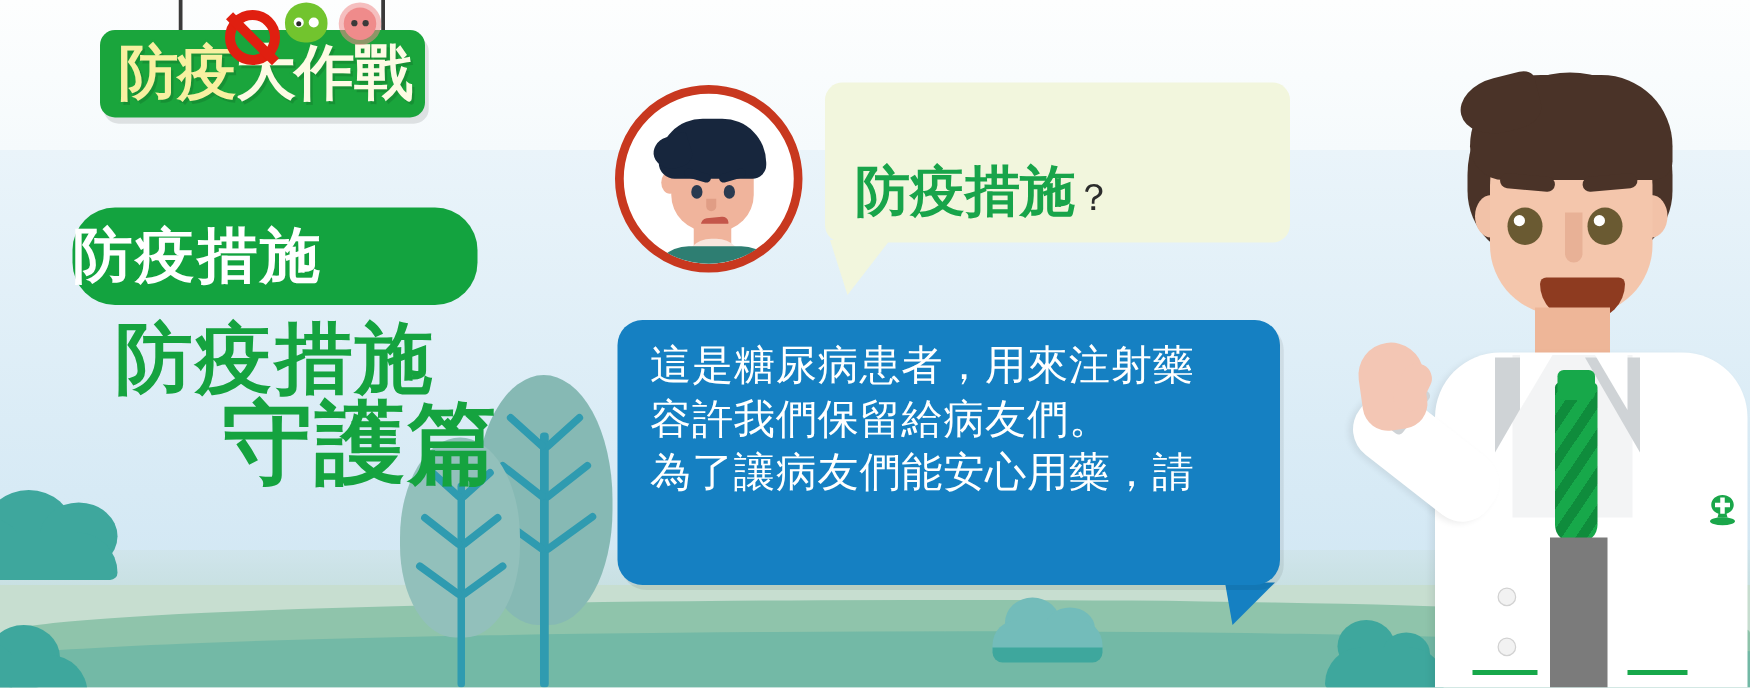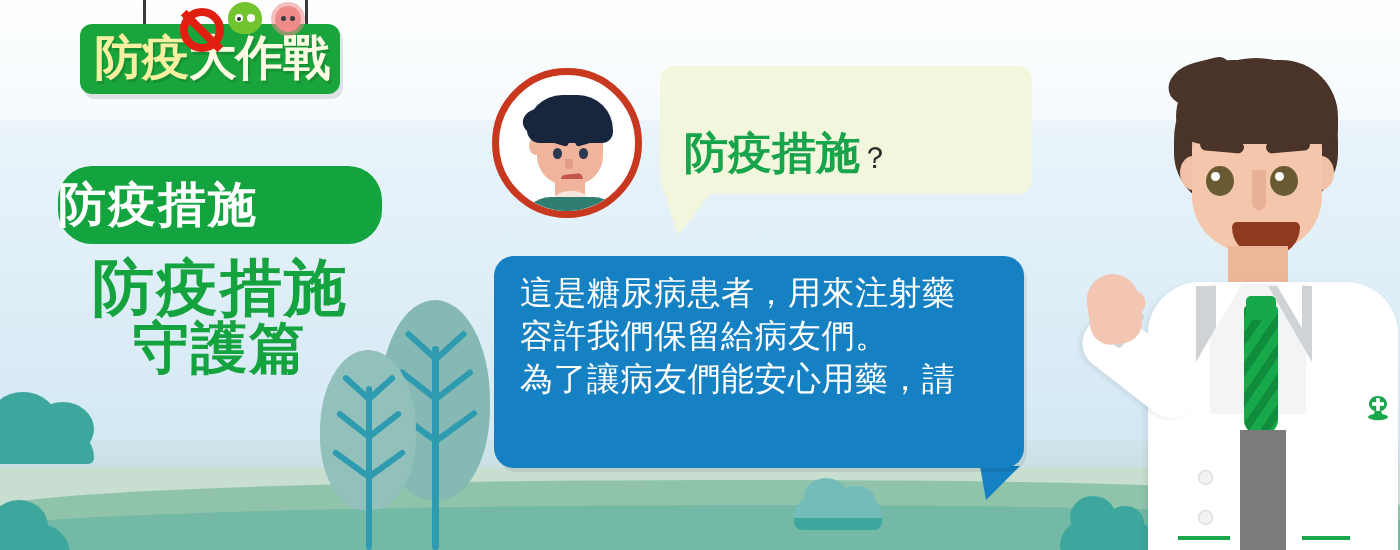--- a/index.html
+++ b/index.html
@@ -83,21 +83,21 @@
     display:flex;align-items:center;justify-content:flex-start;
   }
   #measure-badge-label{
     color:#ffffff;font-size:48px;font-weight:bold;letter-spacing:2px;
   }
   #headline{
     position:absolute;left:40px;top:256px;width:360px;
     text-align:center;color:#15a33f;font-weight:bold;line-height:1.02;
   }
   #headline-1{font-size:62px;letter-spacing:2px;}
-  #headline-2{font-size:56px;letter-spacing:2px;}
+  #headline-2{font-size:72px;letter-spacing:2px;text-align:right;}
 
   
   #avatar{
     position:absolute;left:492px;top:68px;width:150px;height:150px;
     border-radius:50%;background:#ffffff;border:7px solid #c8381f;
     box-sizing:border-box;overflow:hidden;
   }
   #av-face{position:absolute;left:38px;top:34px;width:66px;height:76px;
      background:#f0b49c;border-radius:34px 34px 30px 30px;}
   #av-ear{position:absolute;left:30px;top:62px;width:14px;height:18px;

